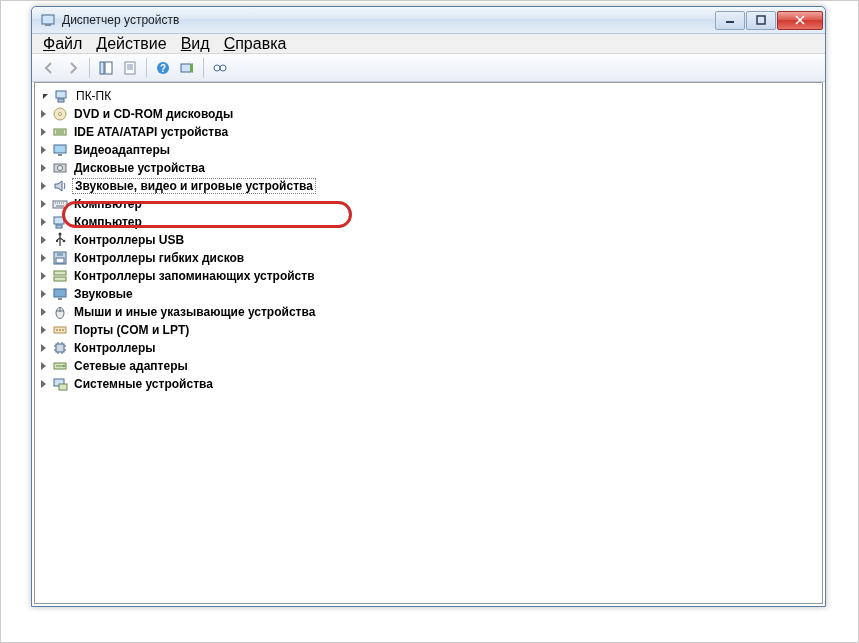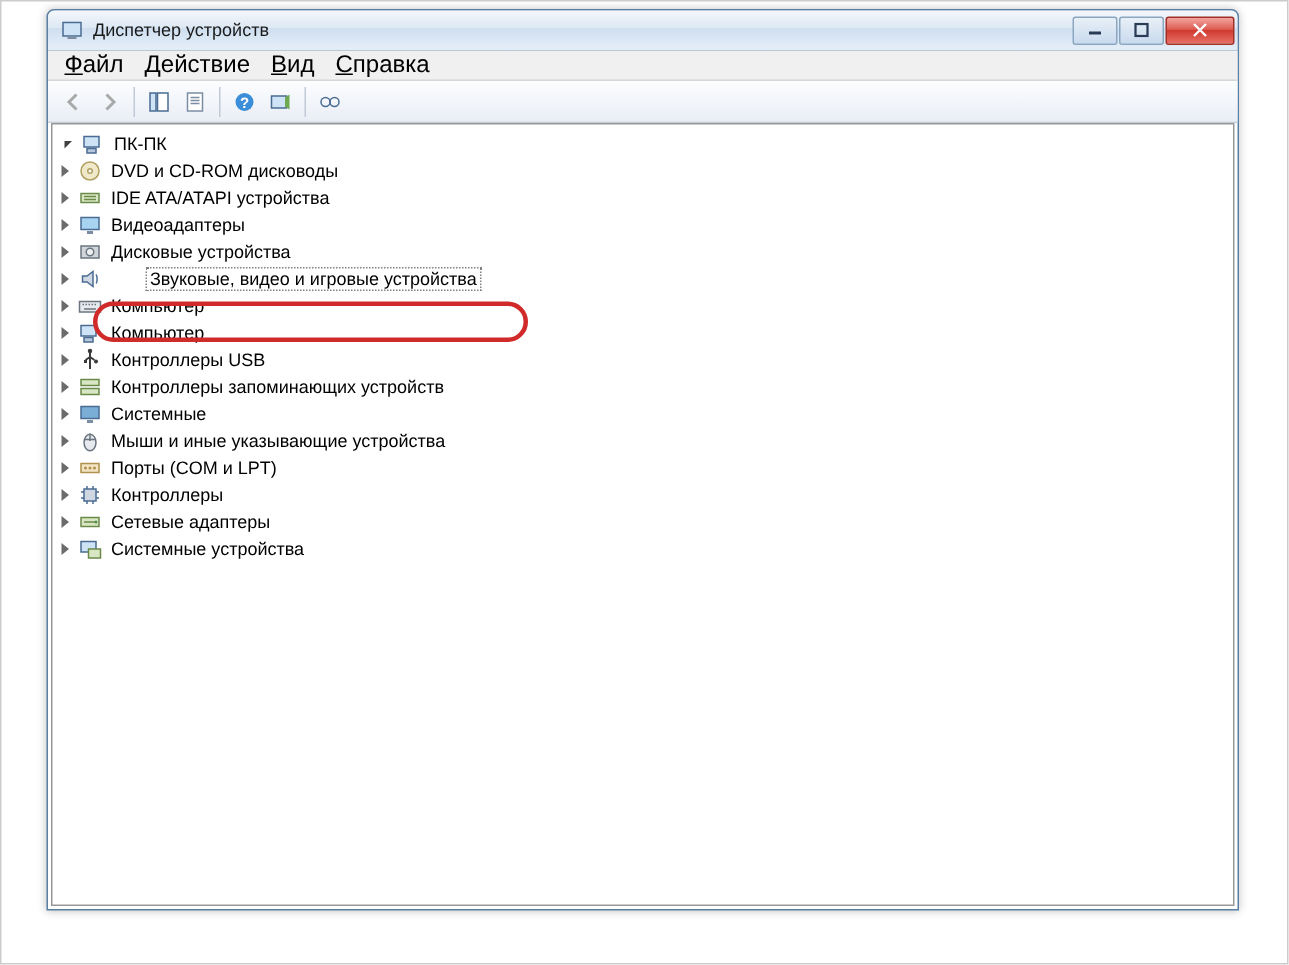--- a/index.html
+++ b/index.html
@@ -100,23 +100,22 @@
   transform:none;
   border-width:5px 5px 0 0;
   border-color:#404040 transparent transparent transparent;
   width:0;height:0;
 }
 .node-icon{width:16px;height:16px;display:flex;align-items:center;justify-content:center;flex-shrink:0;margin-right:2px;}
 .node-label{padding:0 2px;}
 .node.sel .node-label{
   background:#fff;
   border:1px dotted #808080;
-  margin-left:25px;
-}
-.children{padding-left:20px;}
+}
+.children{padding-left:20px;font-weight:bold;}
 .callout{
   position:absolute;
   border:3px solid #d12a2a;
   border-radius:14px;
   pointer-events:none;
 }
 
 svg{display:block}
 </style>
 </head>
@@ -314,37 +313,50 @@
                     </svg>
                   </span>
                   <span class="node-label">Контроллеры USB</span>
                 </div>
               </li>
               <li>
                 <div class="node">
                   <span class="expander"></span>
                   <span class="node-icon">
                     <svg width="16" height="16">
+                      <rect x="2" y="2" width="12" height="12" fill="#cfd8e2" stroke="#4a6b92"></rect>
+                      <rect x="5" y="2" width="6" height="4" fill="#8aa6c1"></rect>
+                      <rect x="4" y="8" width="8" height="5" fill="#fff" stroke="#4a6b92"></rect>
+                    </svg>
+                  </span>
+                  <span class="node-label">Контроллеры гибких дисков</span>
+                </div>
+              </li>
+              <li>
+                <div class="node">
+                  <span class="expander"></span>
+                  <span class="node-icon">
+                    <svg width="16" height="16">
                       <rect x="2" y="3" width="12" height="4" fill="#d8e6c4" stroke="#6b8a4a"></rect>
                       <rect x="2" y="9" width="12" height="4" fill="#d8e6c4" stroke="#6b8a4a"></rect>
                     </svg>
                   </span>
                   <span class="node-label">Контроллеры запоминающих устройств</span>
                 </div>
               </li>
               <li>
                 <div class="node">
                   <span class="expander"></span>
                   <span class="node-icon">
                     <svg width="16" height="16">
                       <rect x="2" y="3" width="12" height="8" fill="#7aaed6" stroke="#4a6b92"></rect>
                       <rect x="6" y="12" width="4" height="2" fill="#7a8da3"></rect>
                     </svg>
                   </span>
-                  <span class="node-label">Системные</span>
+                  <span class="node-label">Звуковые</span>
                 </div>
               </li>
               <li>
                 <div class="node">
                   <span class="expander"></span>
                   <span class="node-icon">
                     <svg width="16" height="16">
                       <ellipse cx="8" cy="9" rx="4" ry="5.5" fill="#e6e9ed" stroke="#6b7580"></ellipse>
                       <path d="M8 3v5M4 7h8" stroke="#6b7580"></path>
                     </svg>

